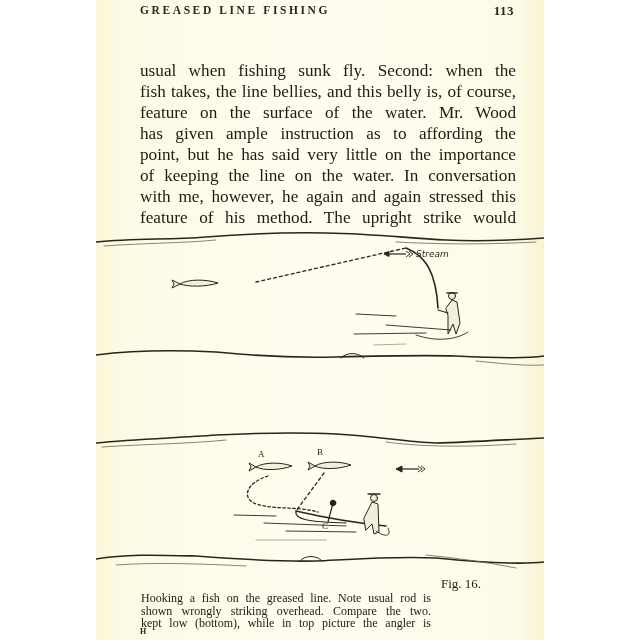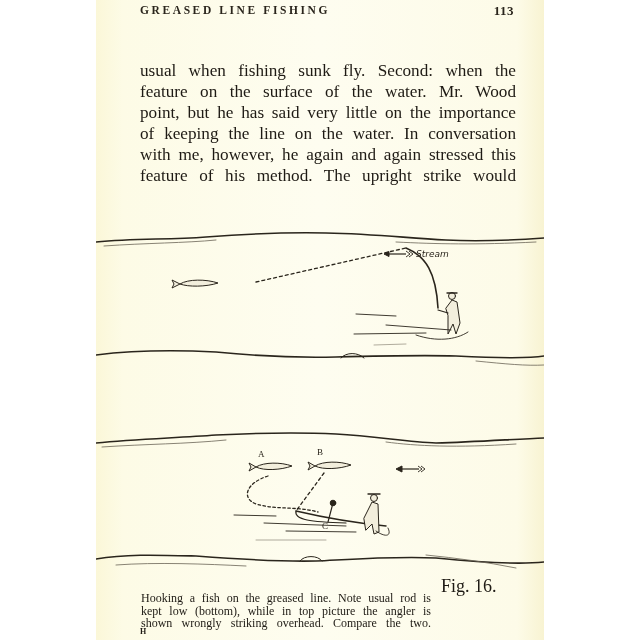--- a/index.html
+++ b/index.html
@@ -17,21 +17,21 @@
   .running-head .folio { position:absolute; right:0; top:-1px; letter-spacing:0.5px; font-weight:bold; font-size:13px; }
   .body-text {
     position:absolute; left:44px; top:22px; width:376px;
     font-size:17.2px; line-height:21px;margin-top:38px;
   }
   .body-text .line { display:block; text-align:justify; text-align-last:justify; white-space:nowrap; height:21px; }
   .figure { position:absolute; left:0; width:448px; }
   .fig-top { top:228px; height:140px; }
   .fig-bottom { top:428px; height:150px; }
   .fig-label {
-    position:absolute; left:345px; top:576px; font-size:18px;
+    position:absolute; left:345px; top:576px; font-size:13px;
   }
   .caption {
     position:absolute; left:45px; top:592px; width:290px;
     font-size:12px; line-height:12.5px;
   }
   .caption .cline { display:block; white-space:nowrap; text-align:justify; text-align-last:justify; }
   .signature { position:absolute; left:44px; top:627px; font-size:8px; font-weight:bold; }
   .stream-label { font-family:"DejaVu Sans","Liberation Sans",sans-serif; font-style:italic; font-size:9px; }
   .pt-label { font-family:"Liberation Serif",serif; font-size:9px; }
 </style>
@@ -40,21 +40,23 @@
 
 <div class="page">
 
   <div class="running-head">
     <span class="title">GREASED LINE FISHING</span>
     <span class="folio">113</span>
   </div>
 
   <div class="body-text">
     <span class="line">usual when fishing sunk fly. Second: when the</span>
+    <span class="line">fish takes, the line bellies, and this belly is, of course,</span>
     <span class="line">feature on the surface of the water. Mr. Wood</span>
+    <span class="line">has given ample instruction as to affording the</span>
     <span class="line">point, but he has said very little on the importance</span>
     <span class="line">of keeping the line on the water. In conversation</span>
     <span class="line">with me, however, he again and again stressed this</span>
     <span class="line">feature of his method. The upright strike would</span>
   </div>
 
   <svg class="figure fig-top" viewBox="0 0 448 140" width="448" height="140">
     <g fill="none" stroke="#2a251c" stroke-linecap="round">
 
       <path d="M0 14 C40 10 70 12 110 9 C150 6 190 4 230 5 C280 6 310 10 350 12 C390 14 420 12 448 10" stroke-width="1.6"></path>
@@ -144,18 +146,18 @@
     </g>
     <text x="162" y="29" class="pt-label" fill="#2a251c">A</text>
     <text x="221" y="27" class="pt-label" fill="#2a251c">B</text>
     <text x="226" y="101" class="pt-label" fill="#2a251c">C</text>
   </svg>
 
   <div class="fig-label">Fig. 16.</div>
 
   <div class="caption">
     <span class="cline">Hooking a fish on the greased line. Note usual rod is</span>
+    <span class="cline">shown wrongly striking overhead. Compare the two.</span>
     <span class="cline">kept low (bottom), while in top picture the angler is</span>
-    <span class="cline">shown wrongly striking overhead. Compare the two.</span>
   </div>
 
   <div class="signature">H</div>
 </div>
 
 </body></html>

